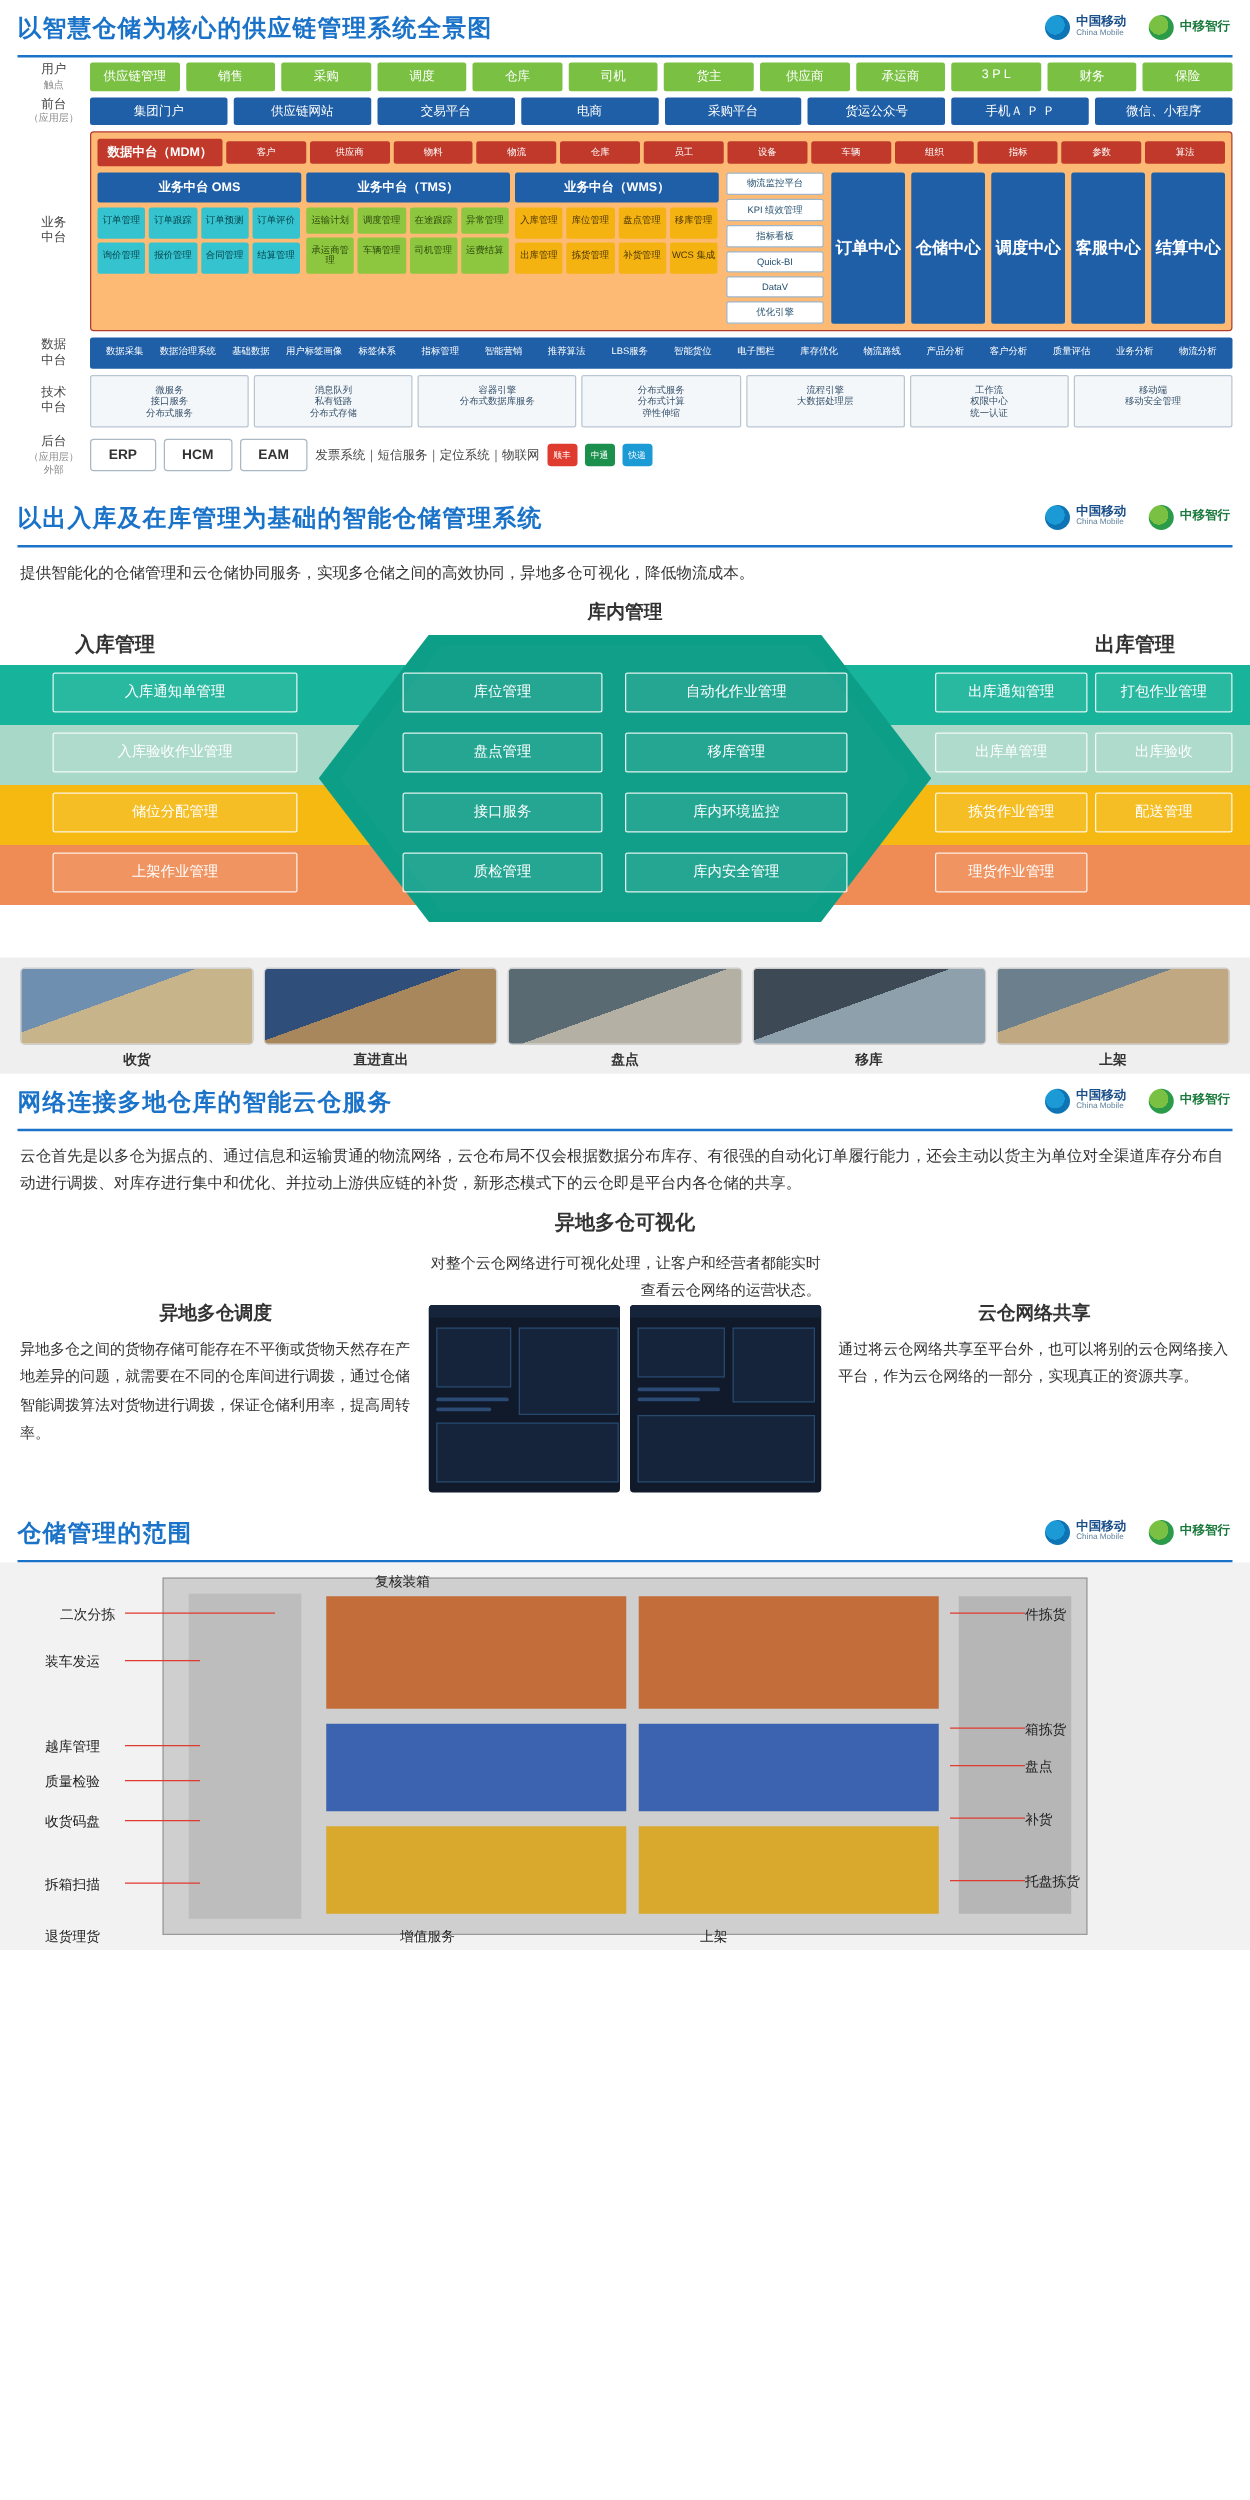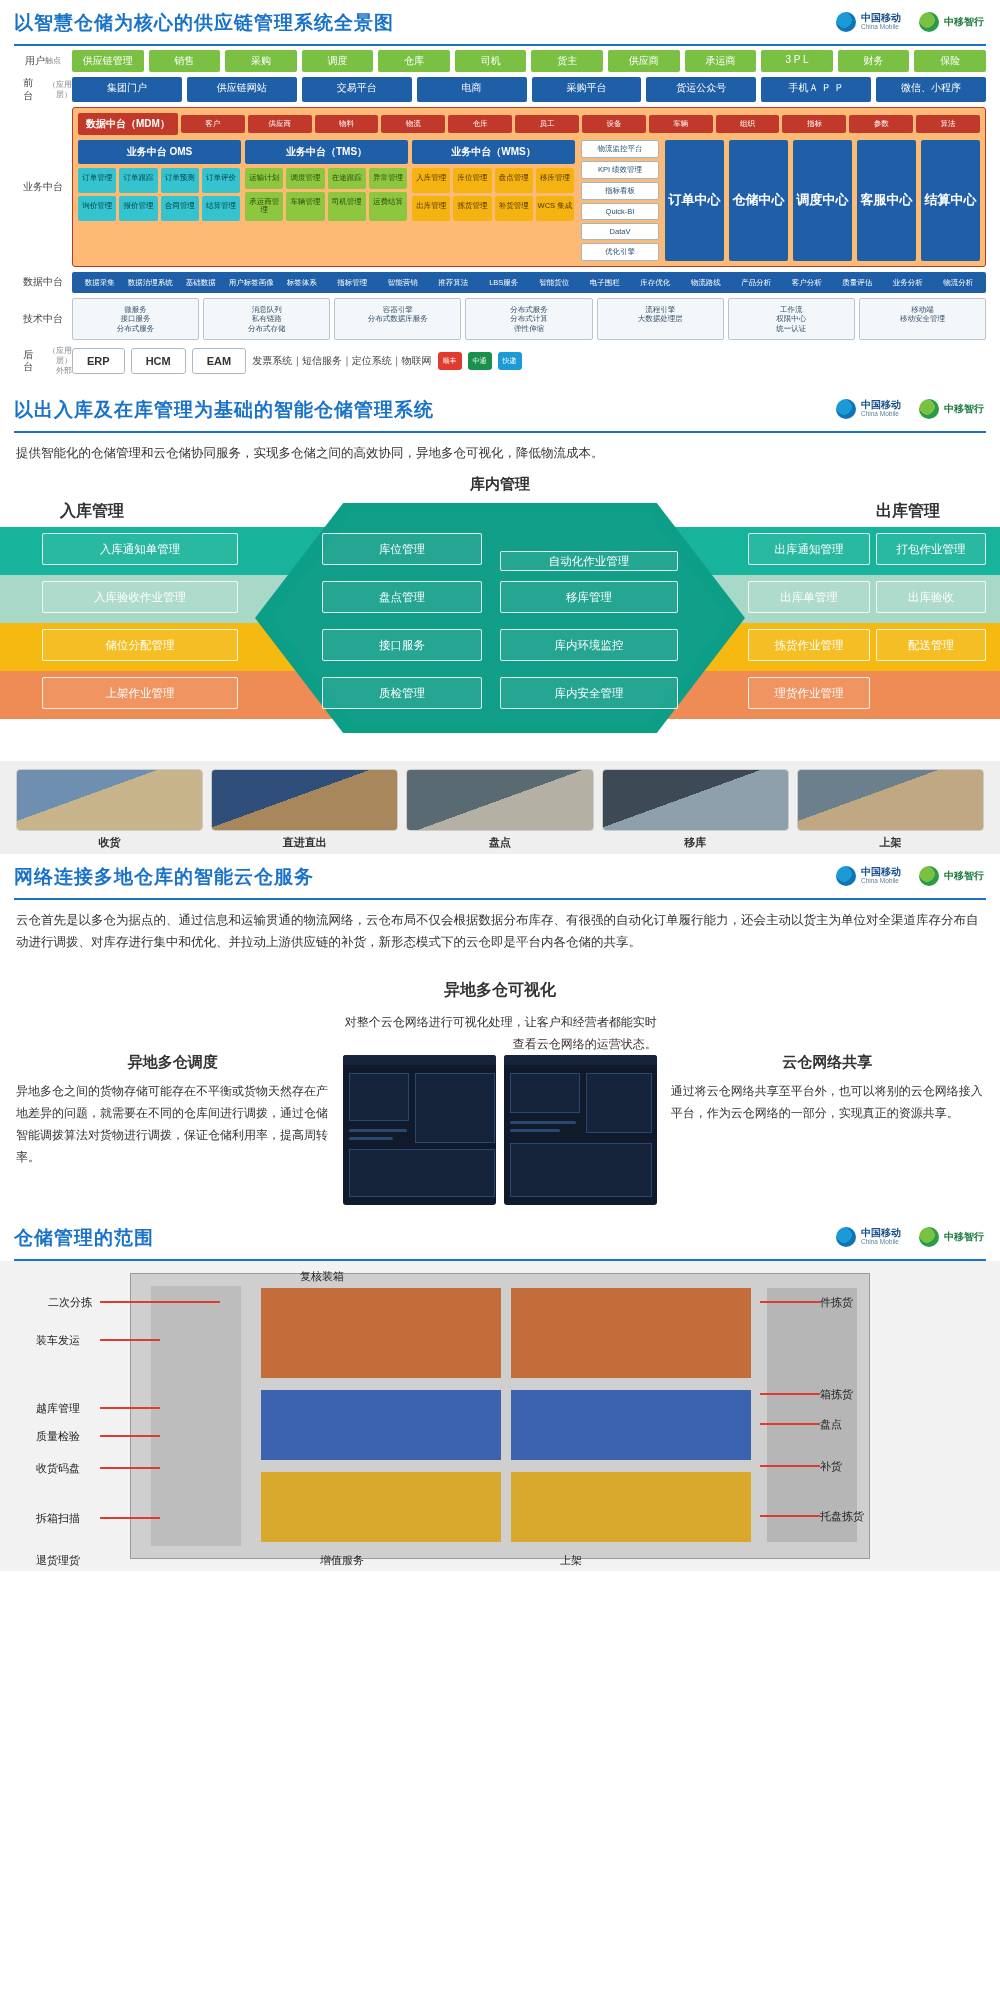--- a/index.html
+++ b/index.html
@@ -24,22 +24,22 @@
   .logo .mark{ width:20px; height:20px; border-radius:50%; display:inline-block; }
   .logo.cm .mark{ background:radial-gradient(circle at 40% 40%, #1c9ad6 0 45%, #0d74b5 46% 100%); }
   .logo.zl .mark{ background:radial-gradient(circle at 40% 40%, #7ac143 0 45%, #2b9b4a 46% 100%); }
   .logo .txt b{ display:block; font-size:10px; color:#1a4f8a; font-weight:bold;}
   .logo .txt span{ display:block; font-size:6.5px; color:#5d7f9c; }
   .logo.zl .txt b{ color:#1a7a3c; }
 
   
   .panorama{ padding:4px 14px 6px 14px; }
   .prow{ display:flex; align-items:stretch; margin-bottom:5px; }
-  .rowlab{ width:58px; flex:0 0 58px; font-size:10px; color:#444; text-align:right;
-           display:flex; flex-direction:row; justify-content:center; align-items:center; line-height:1.25;}
+  .rowlab{ width:58px; flex:0 0 58px; font-size:10px; color:#444; text-align:center;
+           display:flex; flex-direction:column; justify-content:center; align-items:center; line-height:1.25;}
   .rowlab small{ font-size:8px; color:#888; }
   .rowbody{ flex:1; display:flex; gap:5px; }
   .chip{ flex:1; text-align:center; font-size:10px; color:#fff; padding:4px 0; border-radius:2px; }
   .chip.green{ background:#7ac143; }
   .chip.blue{ background:#1f5fa8; }
   .mdm-box{ border:1px solid #b23a2e; border-radius:3px; padding:5px; background:#fdba74; }
   .mdm-head{ display:flex; gap:3px; align-items:center; margin-bottom:5px; }
   .mdm-title{ background:#c0392b; color:#fff; font-size:10px; font-weight:bold; padding:4px 8px; border-radius:2px; white-space:nowrap;}
   .mdm-head .mini{ flex:1; background:#c0392b; color:#fff; font-size:7.5px; text-align:center; padding:4px 0; border-radius:2px;}
   .mid-wrap{ display:flex; gap:6px; }
@@ -88,21 +88,21 @@
   .photo{ flex:1; }
   .ph{ height:62px; border-radius:4px; position:relative; overflow:hidden; border:1px solid #ccc;}
   .ph i{ position:absolute; inset:0; display:block; }
   .pcap{ text-align:center; font-size:11px; font-weight:bold; color:#333; padding-top:4px;}
 
   
   .three{ display:flex; gap:14px; padding:4px 16px 10px 16px; }
   .col{ flex:1; }
   .col h4{ margin:0 0 8px 0; font-size:15px; text-align:center; color:#333; }
   .col p{ margin:0; font-size:12px; line-height:1.85; color:#333; }
-  .mid-title{ text-align:center; font-size:16px; font-weight:bold; color:#333; padding:4px 0 6px 0;margin-top:16px;}
+  .mid-title{ text-align:center; font-size:16px; font-weight:bold; color:#333; padding:4px 0 6px 0;}
   .screens{ display:flex; gap:8px; }
   .screen{ flex:1; height:150px; background:#101a2b; border-radius:3px; position:relative; overflow:hidden;}
   .screen .hdr{ height:10px; background:#16243b; }
   .screen .ln{ position:absolute; background:#2a4a74; height:3px; border-radius:2px;}
   .screen .box{ position:absolute; border:1px solid #27496f; background:#15243a;}
 
   
   .mapwrap{ position:relative; height:310px; background:#f2f2f2; margin:0; }
   .mapbox{ position:absolute; left:130px; top:12px; width:740px; height:286px; background:#cfcfcf; border:1px solid #9a9a9a;}
   .mtag{ position:absolute; font-size:11px; color:#222; background:transparent; }
@@ -366,21 +366,21 @@
 
   <div class="lab-in">入库管理</div>
   <div class="lab-out">出库管理</div>
 
   <div class="btn" style="left:42px; top:62px; width:196px; height:32px;">入库通知单管理</div>
   <div class="btn" style="left:42px; top:110px; width:196px; height:32px;">入库验收作业管理</div>
   <div class="btn" style="left:42px; top:158px; width:196px; height:32px;">储位分配管理</div>
   <div class="btn" style="left:42px; top:206px; width:196px; height:32px;">上架作业管理</div>
 
   <div class="btn" style="left:322px; top:62px; width:160px; height:32px;">库位管理</div>
-  <div class="btn" style="left:500px; top:80px; width:178px; height:20px;">自动化作业管理</div>
+  <div class="btn" style="left:500px; top:62px; width:178px; height:32px;">自动化作业管理</div>
   <div class="btn" style="left:322px; top:110px; width:160px; height:32px;">盘点管理</div>
   <div class="btn" style="left:500px; top:110px; width:178px; height:32px;">移库管理</div>
   <div class="btn" style="left:322px; top:158px; width:160px; height:32px;">接口服务</div>
   <div class="btn" style="left:500px; top:158px; width:178px; height:32px;">库内环境监控</div>
   <div class="btn" style="left:322px; top:206px; width:160px; height:32px;">质检管理</div>
   <div class="btn" style="left:500px; top:206px; width:178px; height:32px;">库内安全管理</div>
 
   <div class="btn" style="left:748px; top:62px; width:122px; height:32px;">出库通知管理</div>
   <div class="btn" style="left:876px; top:62px; width:110px; height:32px;">打包作业管理</div>
   <div class="btn" style="left:748px; top:110px; width:122px; height:32px;">出库单管理</div>

